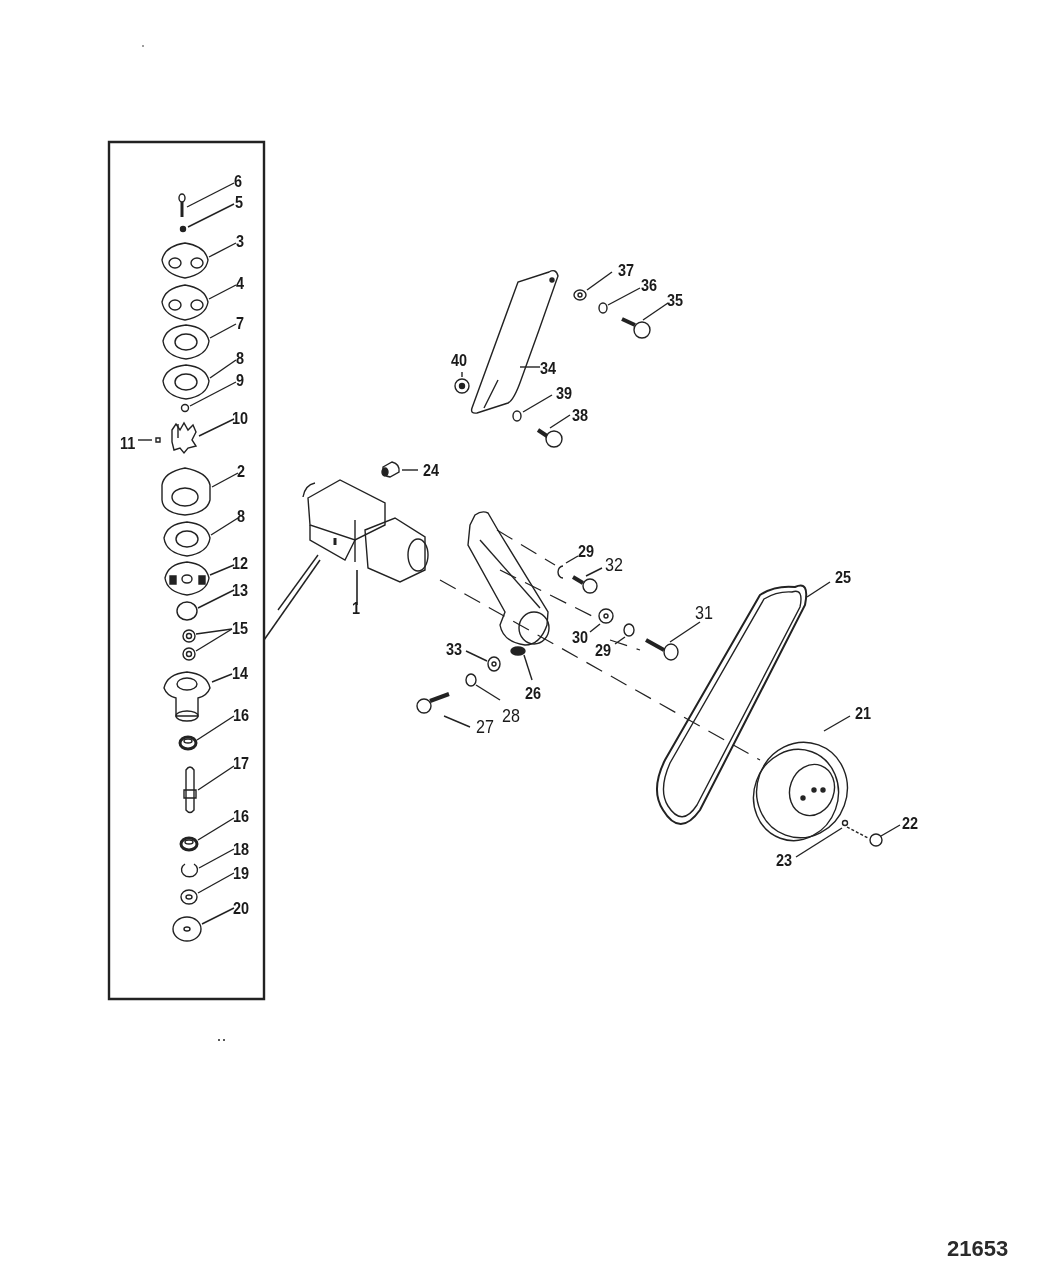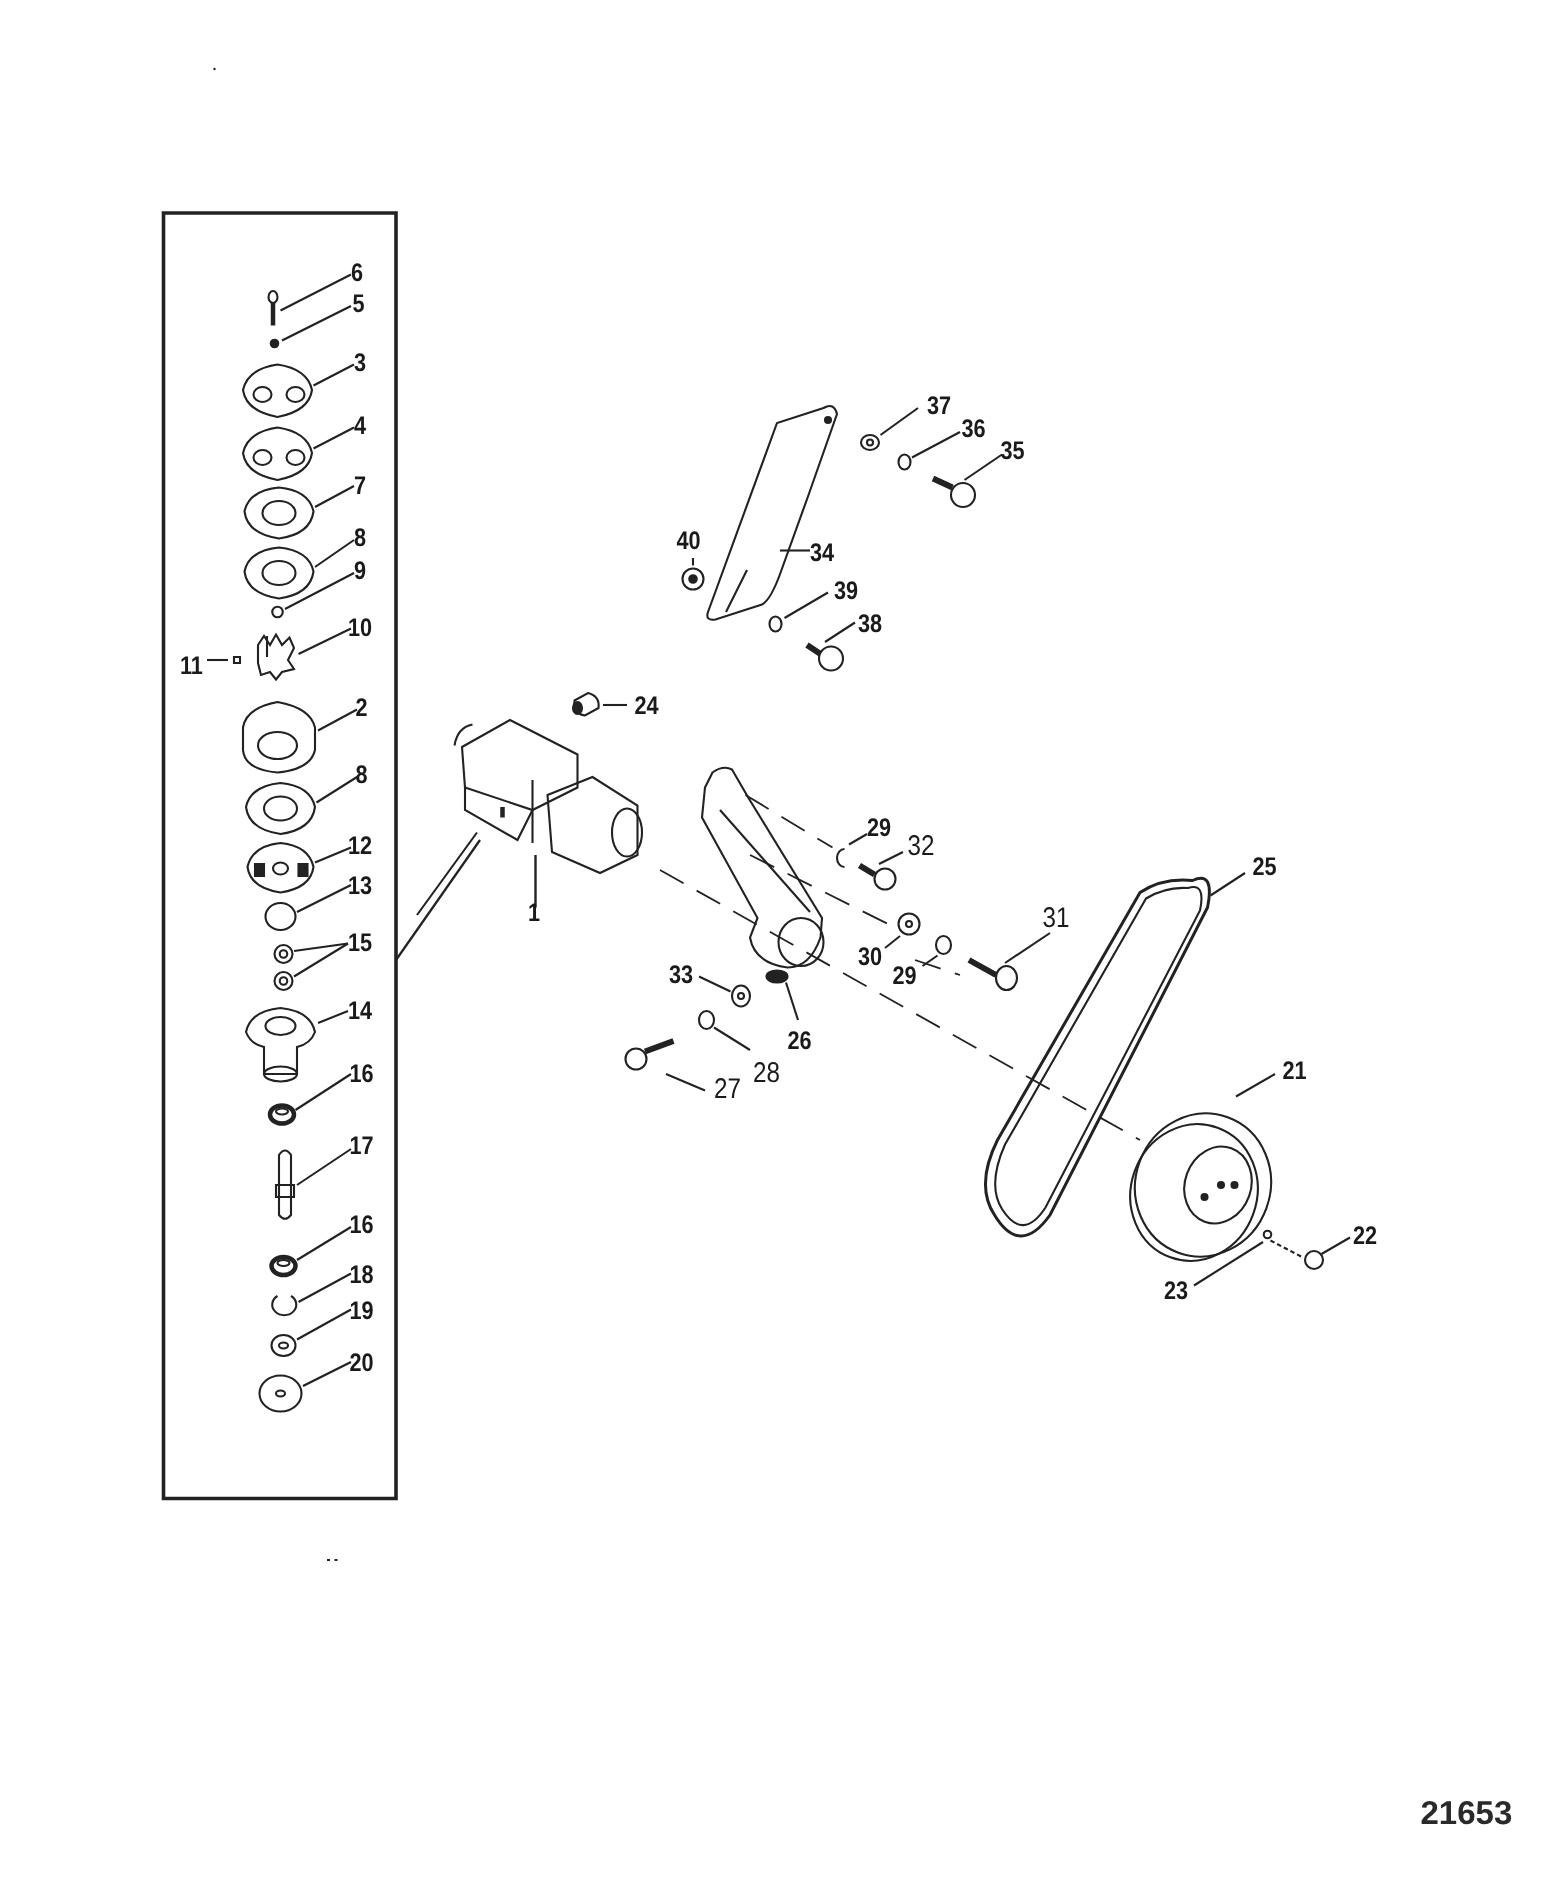--- a/index.html
+++ b/index.html
@@ -1,20 +1,20 @@
 <!DOCTYPE html>
 <html><head>
 <meta charset="utf-8">
 <style>
   html,body{margin:0;padding:0;background:#fff;}
   body{width:1045px;height:1261px;position:relative;overflow:hidden;font-family:"Liberation Sans",sans-serif;}
   #canvas{position:absolute;left:0;top:0;width:1045px;height:1261px;}
   .lbl{position:absolute;font-family:"Liberation Sans",sans-serif;font-weight:bold;font-size:17px;color:#1a1a1a;line-height:1;transform:scaleX(0.85);transform-origin:left top;}
   .lbl.thin{font-weight:normal;font-size:19px;}
-  .figno{position:absolute;left:947px;top:1196px;font-family:"Liberation Sans",sans-serif;font-weight:bold;font-size:22px;color:#2a2a2a;}
+  .figno{position:absolute;left:947px;top:1236px;font-family:"Liberation Sans",sans-serif;font-weight:bold;font-size:22px;color:#2a2a2a;}
   svg *{vector-effect:non-scaling-stroke;}
 </style>
 </head>
 <body>
 
 <svg id="canvas" viewBox="0 0 1045 1261" width="1045" height="1261" xmlns="http://www.w3.org/2000/svg" fill="none" stroke="#222" stroke-width="1.4">
 
   <rect x="109" y="142" width="155" height="857" stroke-width="2.4"></rect>
   <line x1="264" y1="640" x2="320" y2="560" stroke-width="1.5"></line>
 

